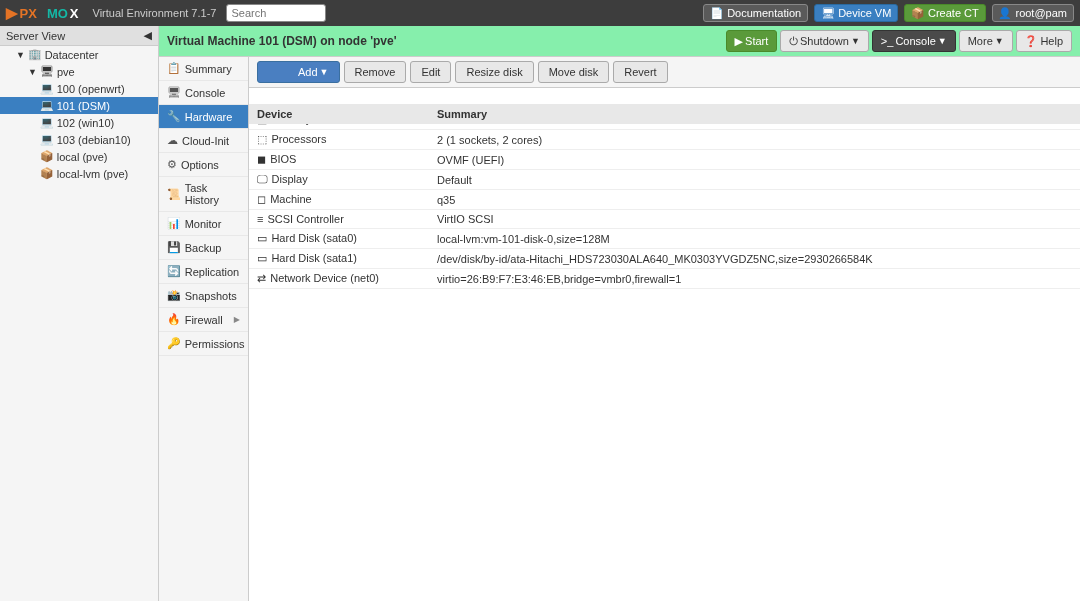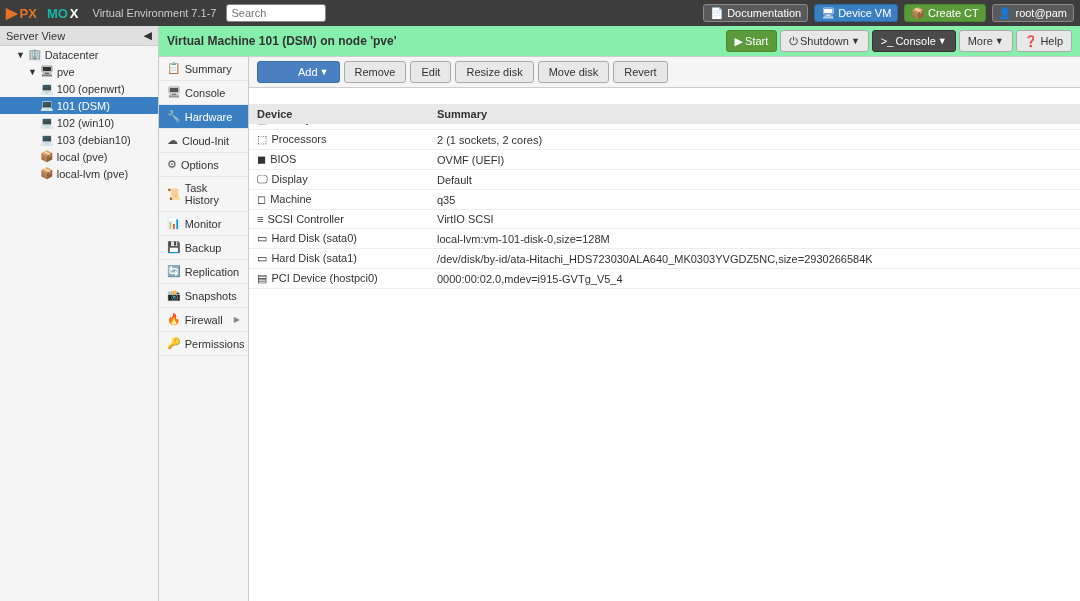--- a/index.html
+++ b/index.html
@@ -293,23 +293,23 @@
     <td>local-lvm:vm-101-disk-0,size=128M</td>
   </tr>
                 <tr>
     <td>
       <span style="font-size:11px;margin-right:4px;">▭</span>Hard Disk (sata1)
     </td>
     <td>/dev/disk/by-id/ata-Hitachi_HDS723030ALA640_MK0303YVGDZ5NC,size=2930266584K</td>
   </tr>
                 <tr>
     <td>
-      <span style="font-size:11px;margin-right:4px;">▤</span>PCI Device (hostpci0)
-    </td>
-    <td>0000:00:02.0,mdev=i915-GVTg_V5_4</td>
+      <span style="font-size:11px;margin-right:4px;">⇄</span>Network Device (net0)
+    </td>
+    <td>virtio=26:B9:F7:E3:46:EB,bridge=vmbr0,firewall=1</td>
   </tr>
               </tbody>
           </table>
         </div>
       </div>
 
     </div>
   </div>
 </div>
 

